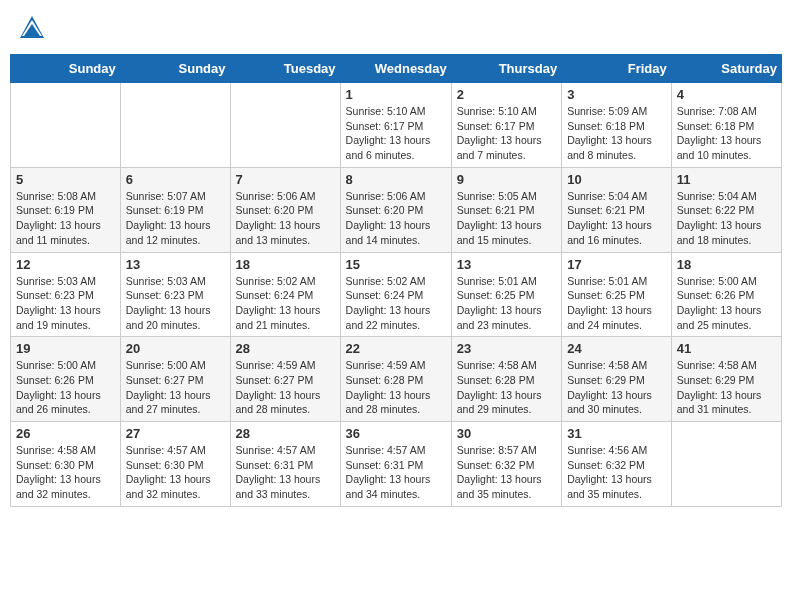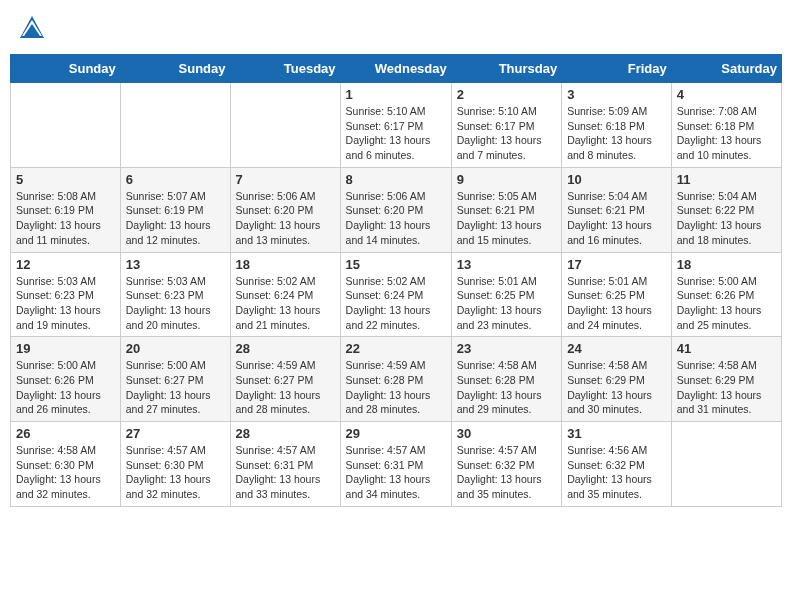--- a/index.html
+++ b/index.html
@@ -304,28 +304,28 @@
 Sunset: 6:30 PM
 Daylight: 13 hours and 32 minutes.</div>
         </td>
         <td>
           <span class="day-number">28</span>
           <div class="day-info">Sunrise: 4:57 AM
 Sunset: 6:31 PM
 Daylight: 13 hours and 33 minutes.</div>
         </td>
         <td>
-          <span class="day-number">29</span>
+          <span class="day-number">36</span>
           <div class="day-info">Sunrise: 4:57 AM
 Sunset: 6:31 PM
 Daylight: 13 hours and 34 minutes.</div>
         </td>
         <td>
           <span class="day-number">30</span>
-          <div class="day-info">Sunrise: 4:57 AM
+          <div class="day-info">Sunrise: 8:57 AM
 Sunset: 6:32 PM
 Daylight: 13 hours and 35 minutes.</div>
         </td>
         <td>
           <span class="day-number">31</span>
           <div class="day-info">Sunrise: 4:56 AM
 Sunset: 6:32 PM
 Daylight: 13 hours and 35 minutes.</div>
         </td>
         <td class="empty-cell"></td>

